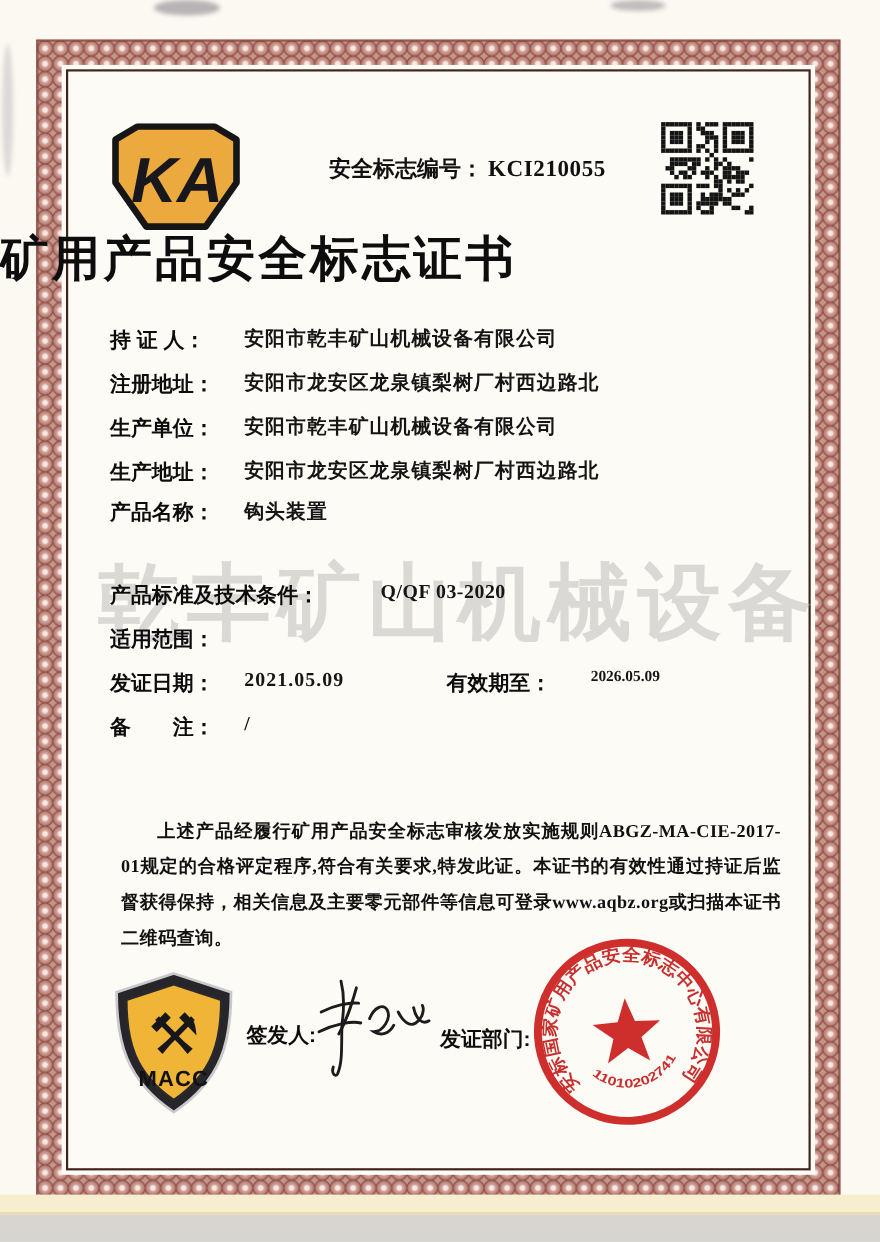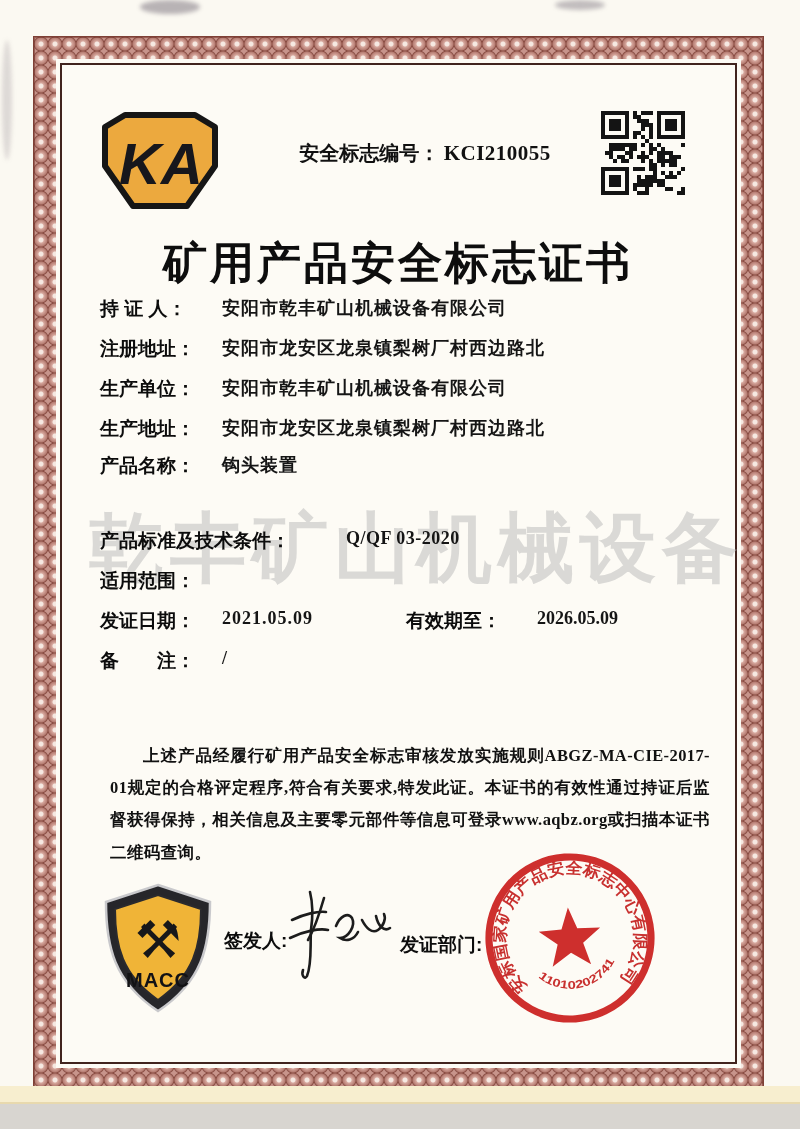--- a/index.html
+++ b/index.html
@@ -52,36 +52,36 @@
   
   #ka-logo{left:100px;top:112px;}
   #certno{left:240px;top:140px;width:330px;text-align:center;white-space:nowrap;z-index:2;}
   #certno .lab{font-weight:bold;font-size:20px;color:#111;margin-left:40px;}
   #certno .num{font-family:"Liberation Serif",serif;font-size:21px;font-weight:bold;color:#111;letter-spacing:.5px;}
   #qr{left:601px;top:111px;width:88px;height:88px;display:grid;
       grid-template-columns:repeat(22,4px);grid-template-rows:repeat(22,4px);z-index:2;}
   #qr div{width:4px;height:4px;}
   #qr div.on{background:#141414;}
 
-  #title{left:0;top:206px;width:796px;text-align:center;
+  #title{left:0;top:206px;width:796px;text-align:left;
      font-family:"Liberation Serif",serif;
-     font-size:44px;font-weight:900;color:#0d0d0d;letter-spacing:3px;z-index:2;margin-top:28px;}
+     font-size:44px;font-weight:900;color:#0d0d0d;letter-spacing:3px;z-index:2;}
 
   
   #watermark{left:88px;top:498px;width:640px;white-space:nowrap;
      font-size:76px;font-weight:900;color:#b9b9b9;opacity:.5;letter-spacing:6px;z-index:1;}
 
   
   .row{position:absolute;left:0;top:0;width:720px;height:30px;z-index:2;}
   .row .lbl{position:absolute;left:100px;font-weight:900;font-size:19px;color:#0c0c0c;white-space:pre;text-align:right;}
   .row .val{position:absolute;left:222px;font-family:"Liberation Serif",serif;
             font-weight:700;font-size:18px;color:#151515;white-space:nowrap;letter-spacing:1px;}
   .row.long .val{left:346px;letter-spacing:.5px;}
   .lbl2{position:absolute;left:406px;font-weight:900;font-size:19px;color:#0c0c0c;}
-  .val2{position:absolute;left:537px;font-family:"Liberation Serif",serif;font-weight:700;font-size:18px;color:#151515;}
+  .val2{position:absolute;left:537px;font-family:"Liberation Serif",serif;font-weight:700;font-size:14px;color:#151515;}
 
   
   #paragraph{left:110px;top:740px;width:600px;z-index:2;
      font-family:"Liberation Serif",serif;font-weight:700;
      font-size:16.5px;line-height:1.95;color:#111;text-align:justify;text-indent:2em;letter-spacing:.4px;}
 
   
   #macc{left:98px;top:882px;z-index:2;}
   #signer{left:224px;top:928px;font-weight:900;font-size:19px;color:#0c0c0c;z-index:2;text-align:center;}
   #signature{left:280px;top:886px;z-index:2;}

